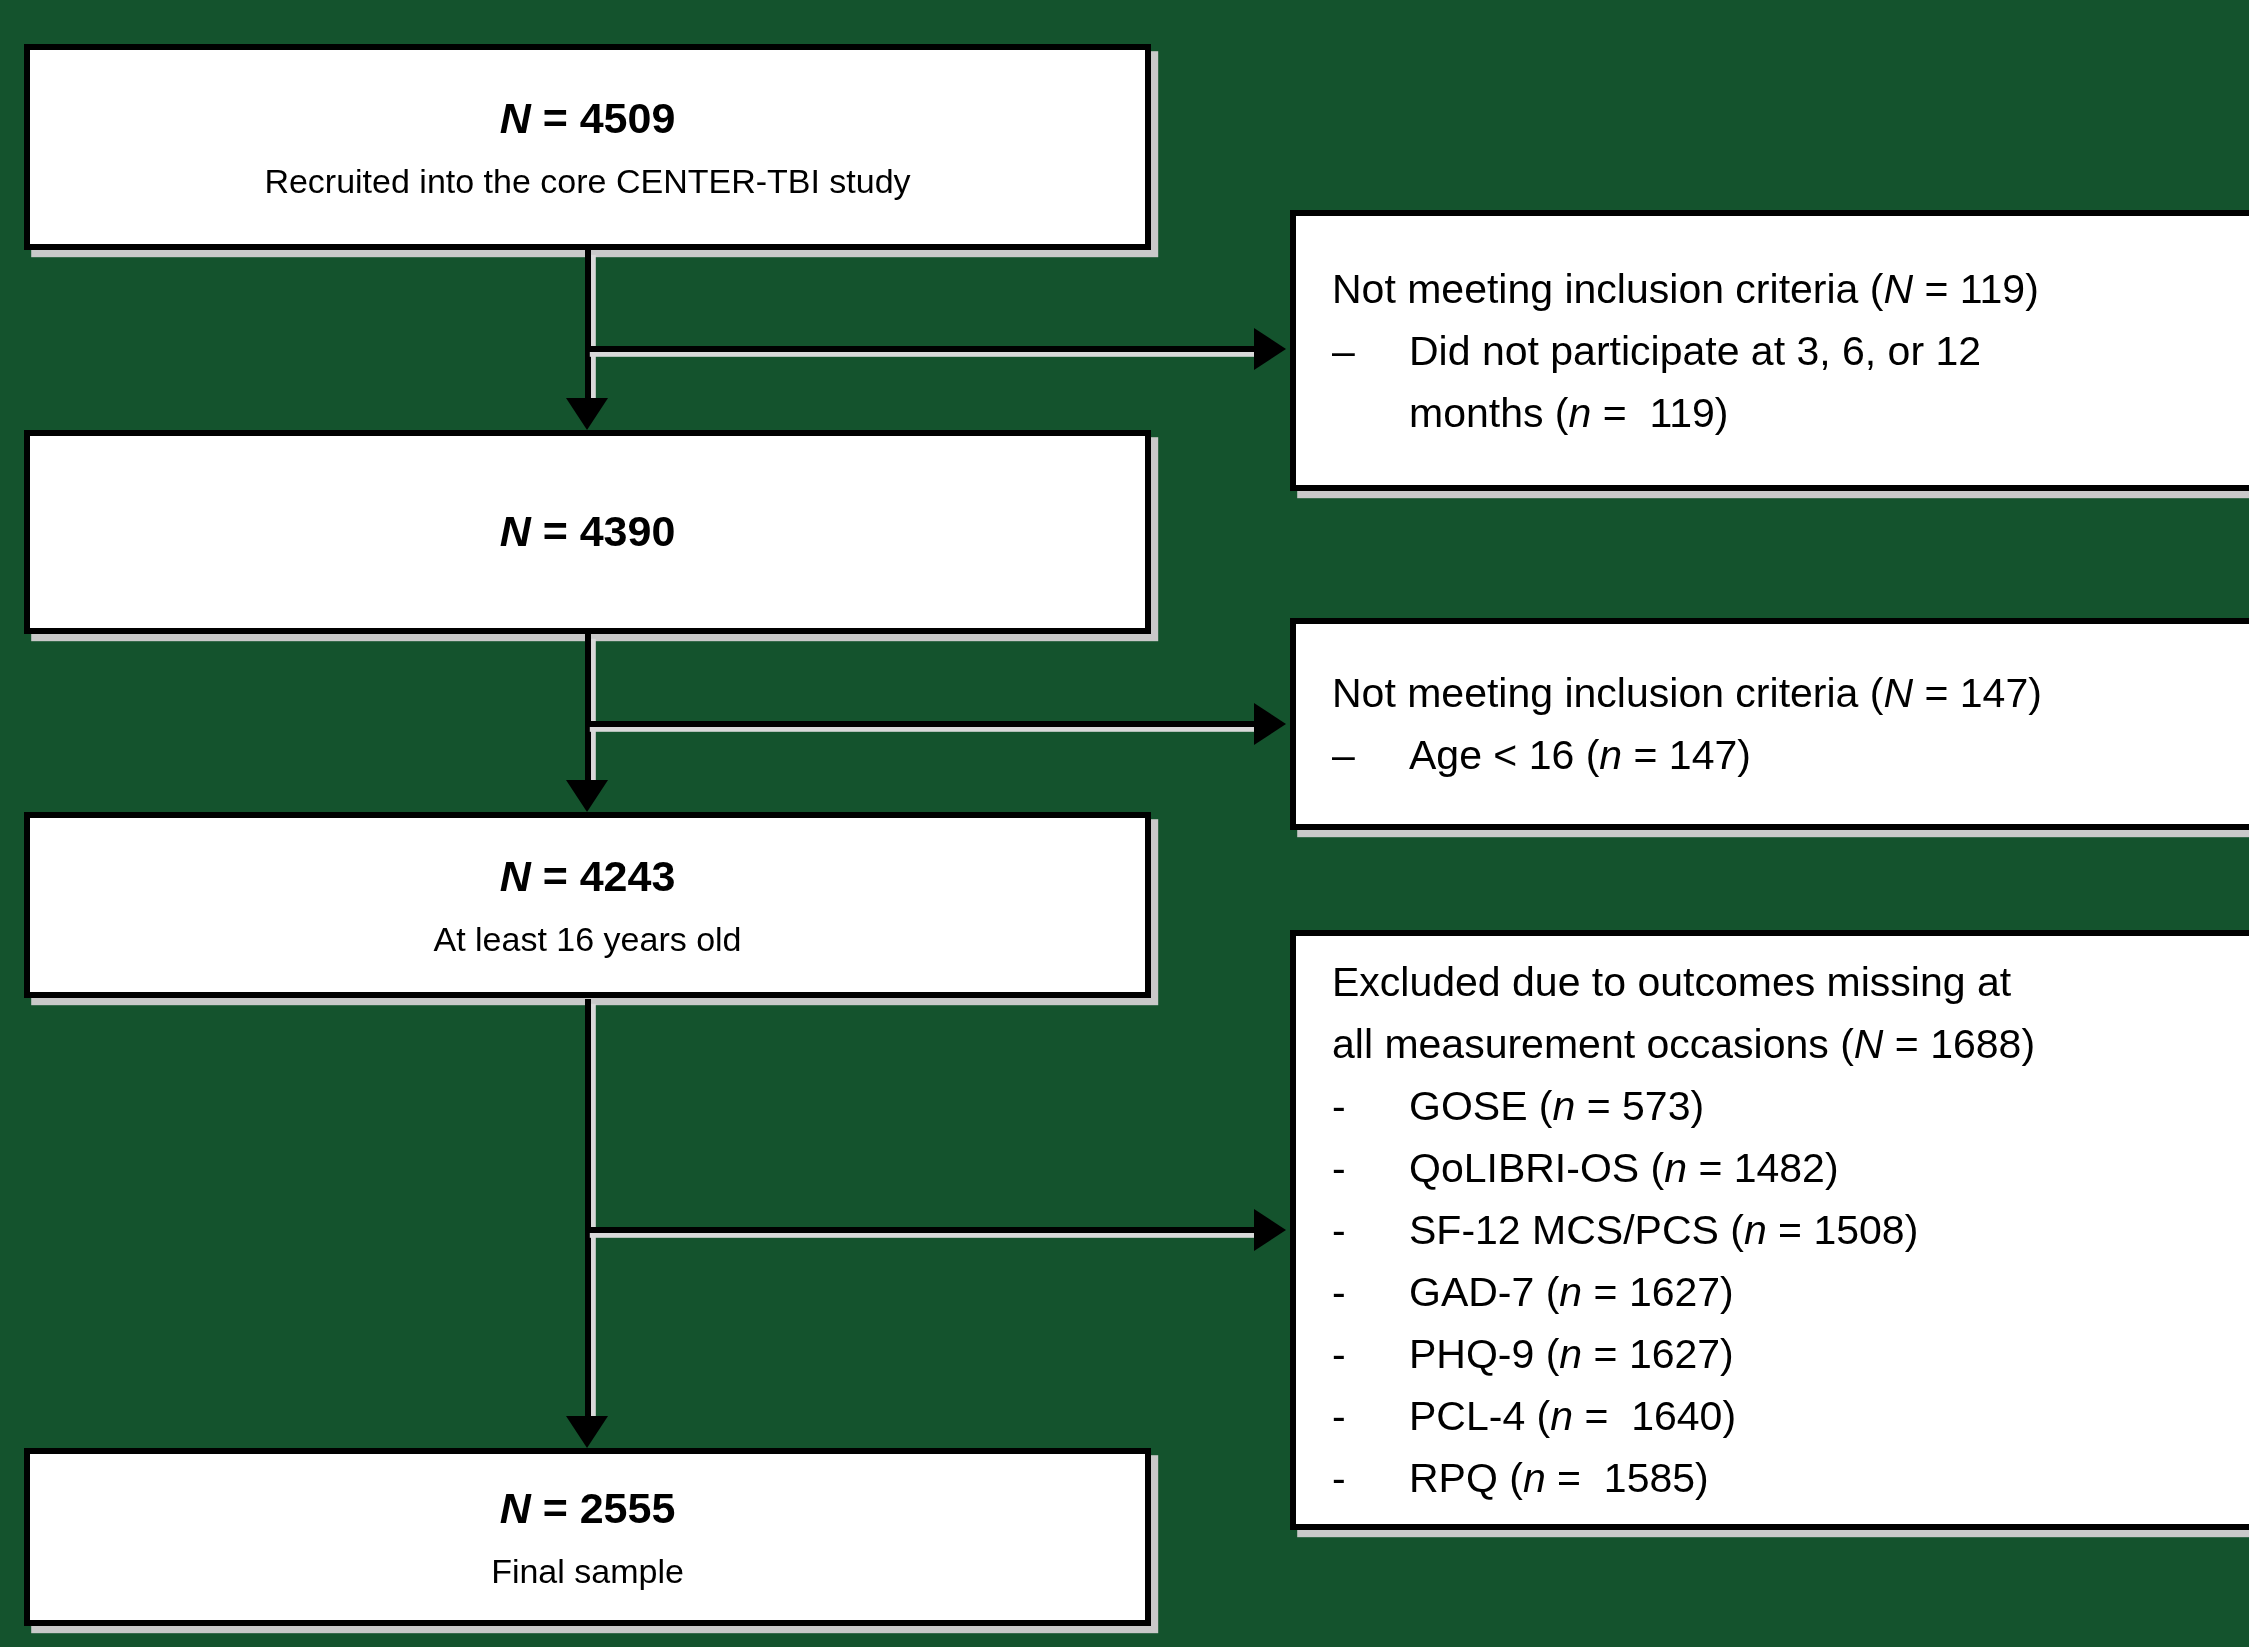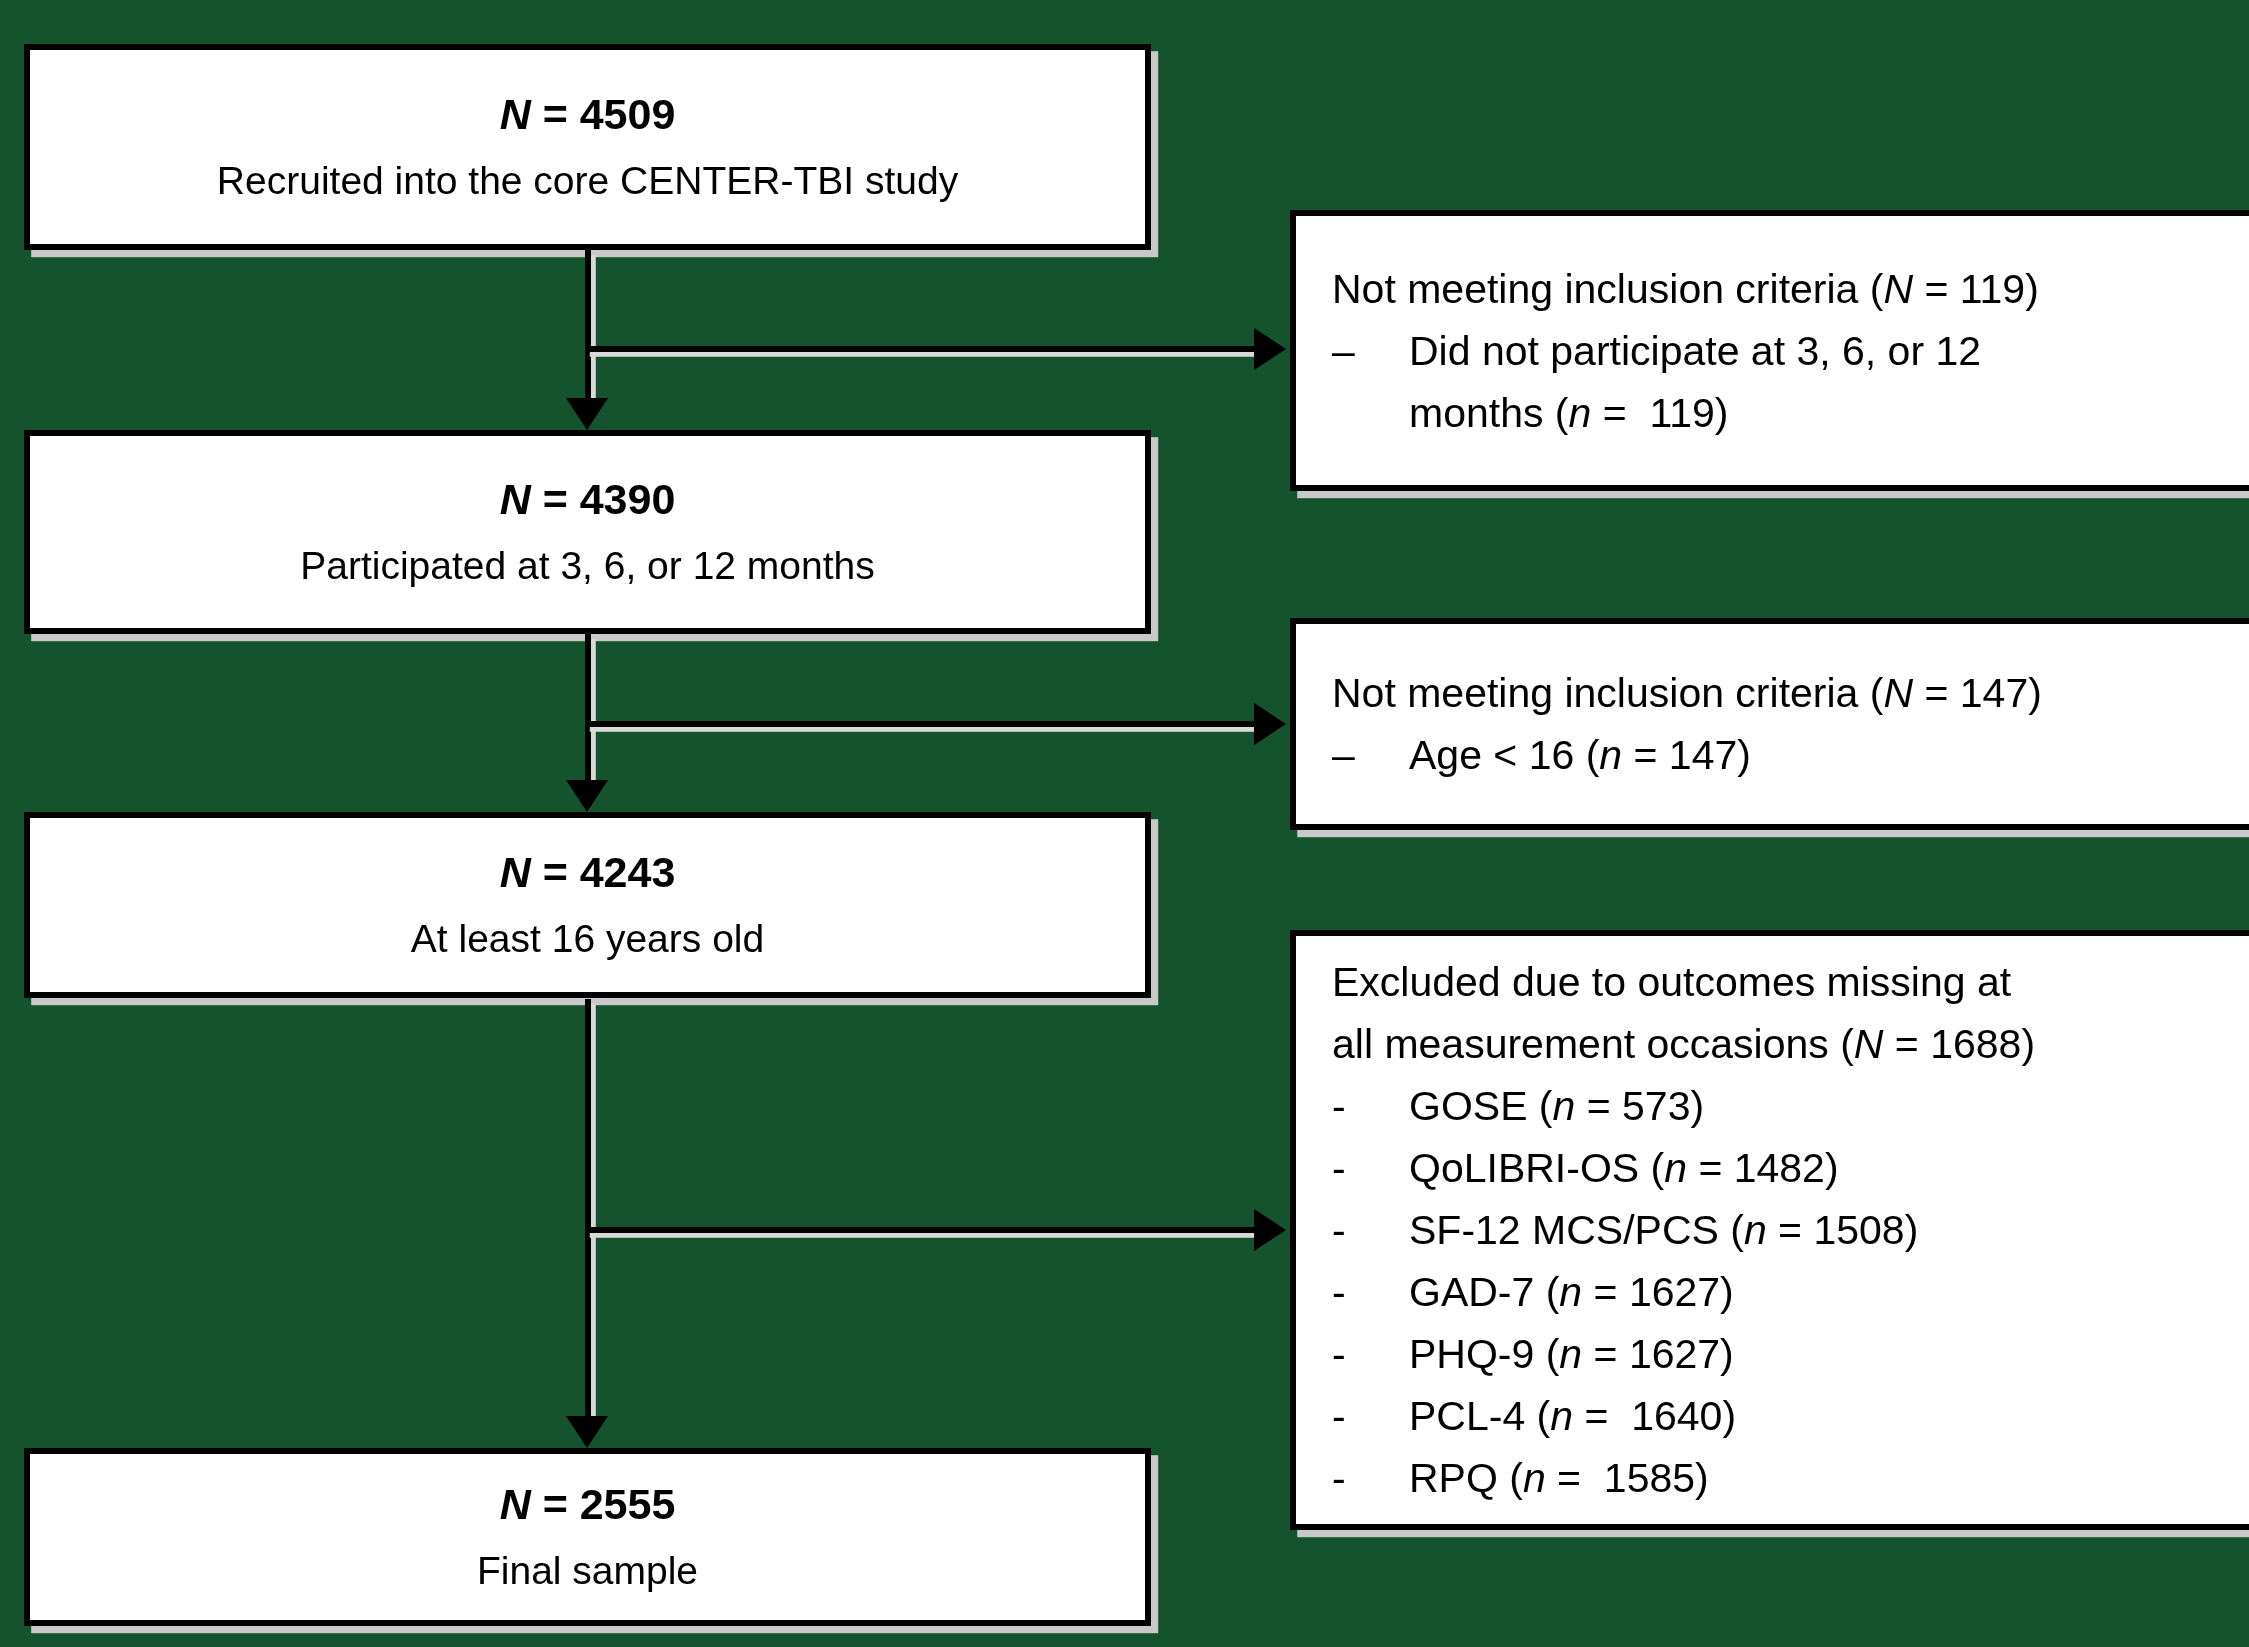--- a/index.html
+++ b/index.html
@@ -30,21 +30,21 @@
     gap: 12.8px;
   }
   .nline {
     font-size: 43px;
     font-weight: bold;
     line-height: 1.3;
     white-space: pre;
   }
   .nline .nvar { font-style: italic; }
   .mdesc {
-    font-size: 39px;
+    font-size: 34px;
     line-height: 1.3;
   }
 
   
   .sbox {
     position: absolute;
     left: 1290px;
     width: 996px;
     box-sizing: border-box;
     border: 6.4px solid #000000;
@@ -102,21 +102,20 @@
 
 <div class="canvas">
 
   <div class="mbox" style="top:44px; height:206px;">
     <div class="nline"><span class="nvar">N</span><span> = 4509</span></div>
     <div class="mdesc">Recruited into the core CENTER-TBI study</div>
   </div>
 
   <div class="mbox" style="top:430px; height:204px;">
     <div class="nline"><span class="nvar">N</span><span> = 4390</span></div>
-    <div class="mdesc">Participated at 3, 6, or 12 months</div>
   </div>
 
   <div class="mbox" style="top:812px; height:186px;">
     <div class="nline"><span class="nvar">N</span><span> = 4243</span></div>
     <div class="mdesc">At least 16 years old</div>
   </div>
 
   <div class="mbox" style="top:1448px; height:178px;">
     <div class="nline"><span class="nvar">N</span><span> = 2555</span></div>
     <div class="mdesc">Final sample</div>

